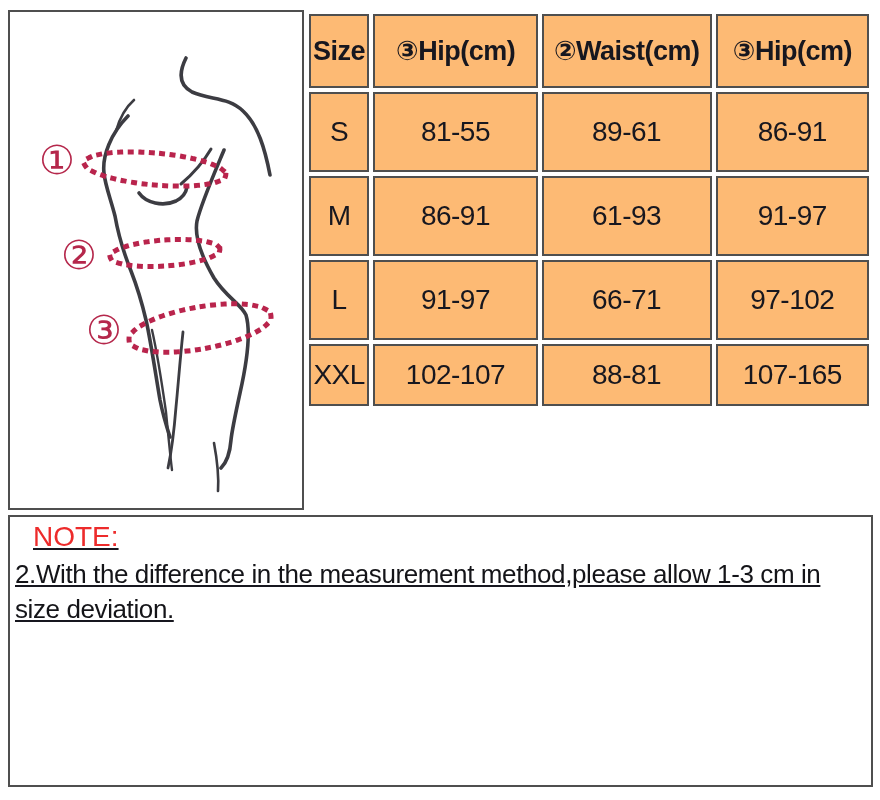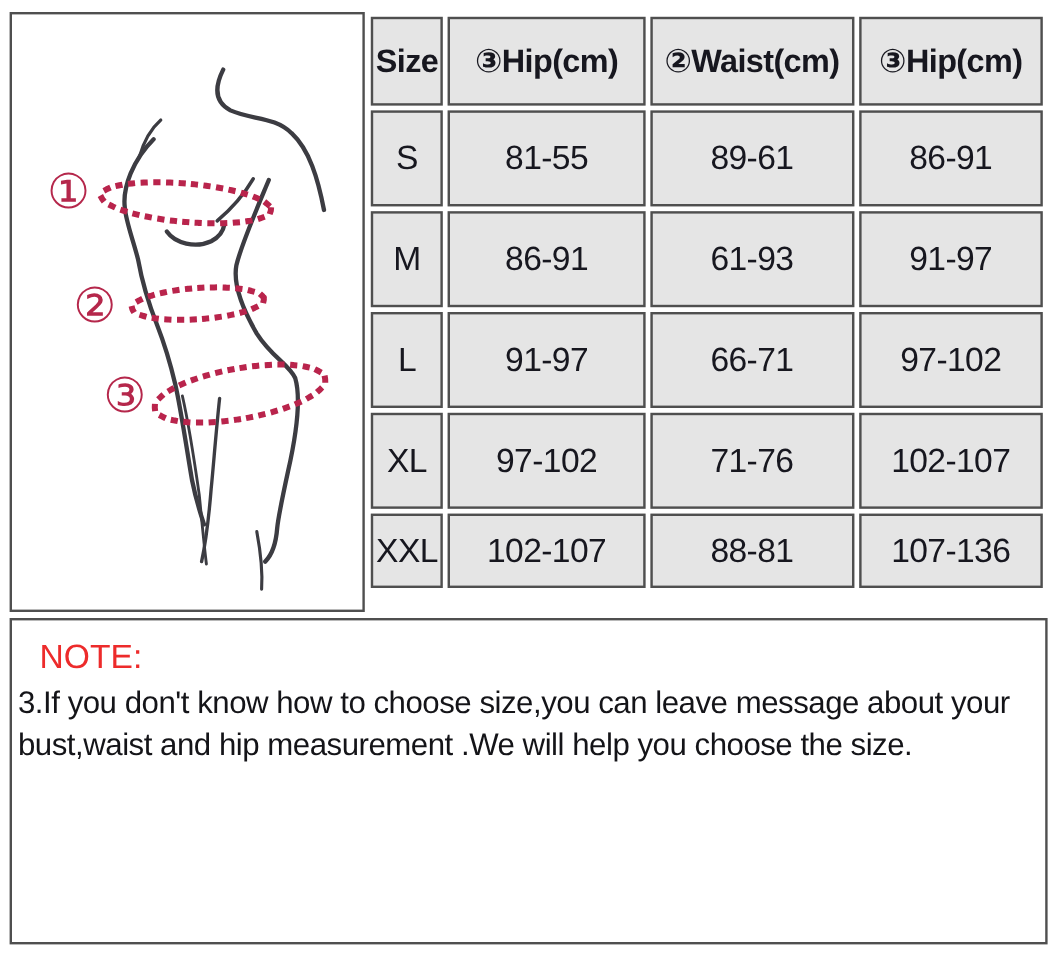--- a/index.html
+++ b/index.html
@@ -44,43 +44,44 @@
   .table-wrap{flex:1 1 auto;margin-left:1px;}
   table.size-table{
     width:100%;
     border-collapse:separate;
     border-spacing:4px;
     table-layout:fixed;
   }
   table.size-table th,
   table.size-table td{
     border:2px solid #4f4f4f;
-    background:#e5e5e5;
+    background:#fdba74;
     text-align:center;
     vertical-align:middle;
     padding:0;
     font-size:28px;
     letter-spacing:-0.5px;
     color:#17171f;
   }
   table.size-table th{font-weight:bold;height:70px;font-size:27px;}
   table.size-table td{height:76px;}
   table.size-table tr:last-child td{height:58px;}
   col.c-size{width:11%;}
   col.c-bust{width:30%;}
   col.c-waist{width:31%;}
   col.c-hip{width:28%;}
   
   .note-box{
     margin-top:5px;
     border:2px solid #4f4f4f;
     box-sizing:border-box;
     min-height:272px;
-    padding:13px 8px 8px 5px;
+    padding:2px 8px 8px 5px;
     background:#ffffff;
+    text-decoration:underline;
   }
   .note-title{
     color:#ed2b2b;
     font-size:28px;
     margin:2px 0 4px 18px;
     letter-spacing:0;
   }
   .note-box p{
     margin:0;
     font-size:26px;
@@ -159,34 +160,28 @@
               <td>61-93</td>
               <td>91-97</td>
             </tr>
             <tr>
               <td>L</td>
               <td>91-97</td>
               <td>66-71</td>
               <td>97-102</td>
             </tr>
             <tr>
-              <td>XL</td>
-              <td>97-102</td>
-              <td>71-76</td>
-              <td>102-107</td>
-            </tr>
-            <tr>
               <td>XXL</td>
               <td>102-107</td>
               <td>88-81</td>
-              <td>107-136</td>
+              <td>107-165</td>
             </tr>
           </tbody>
       </table>
     </div>
   </div>
 
   <div class="note-box">
     <div class="note-title">NOTE:</div>
-    <p>3.If you don't know how to choose size,you can leave message about your bust,waist and hip measurement .We will help you choose the size.</p>
+    <p>2.With the difference in the measurement method,please allow 1-3 cm in size deviation.</p>
   </div>
 
 </div>
 
 </body></html>

